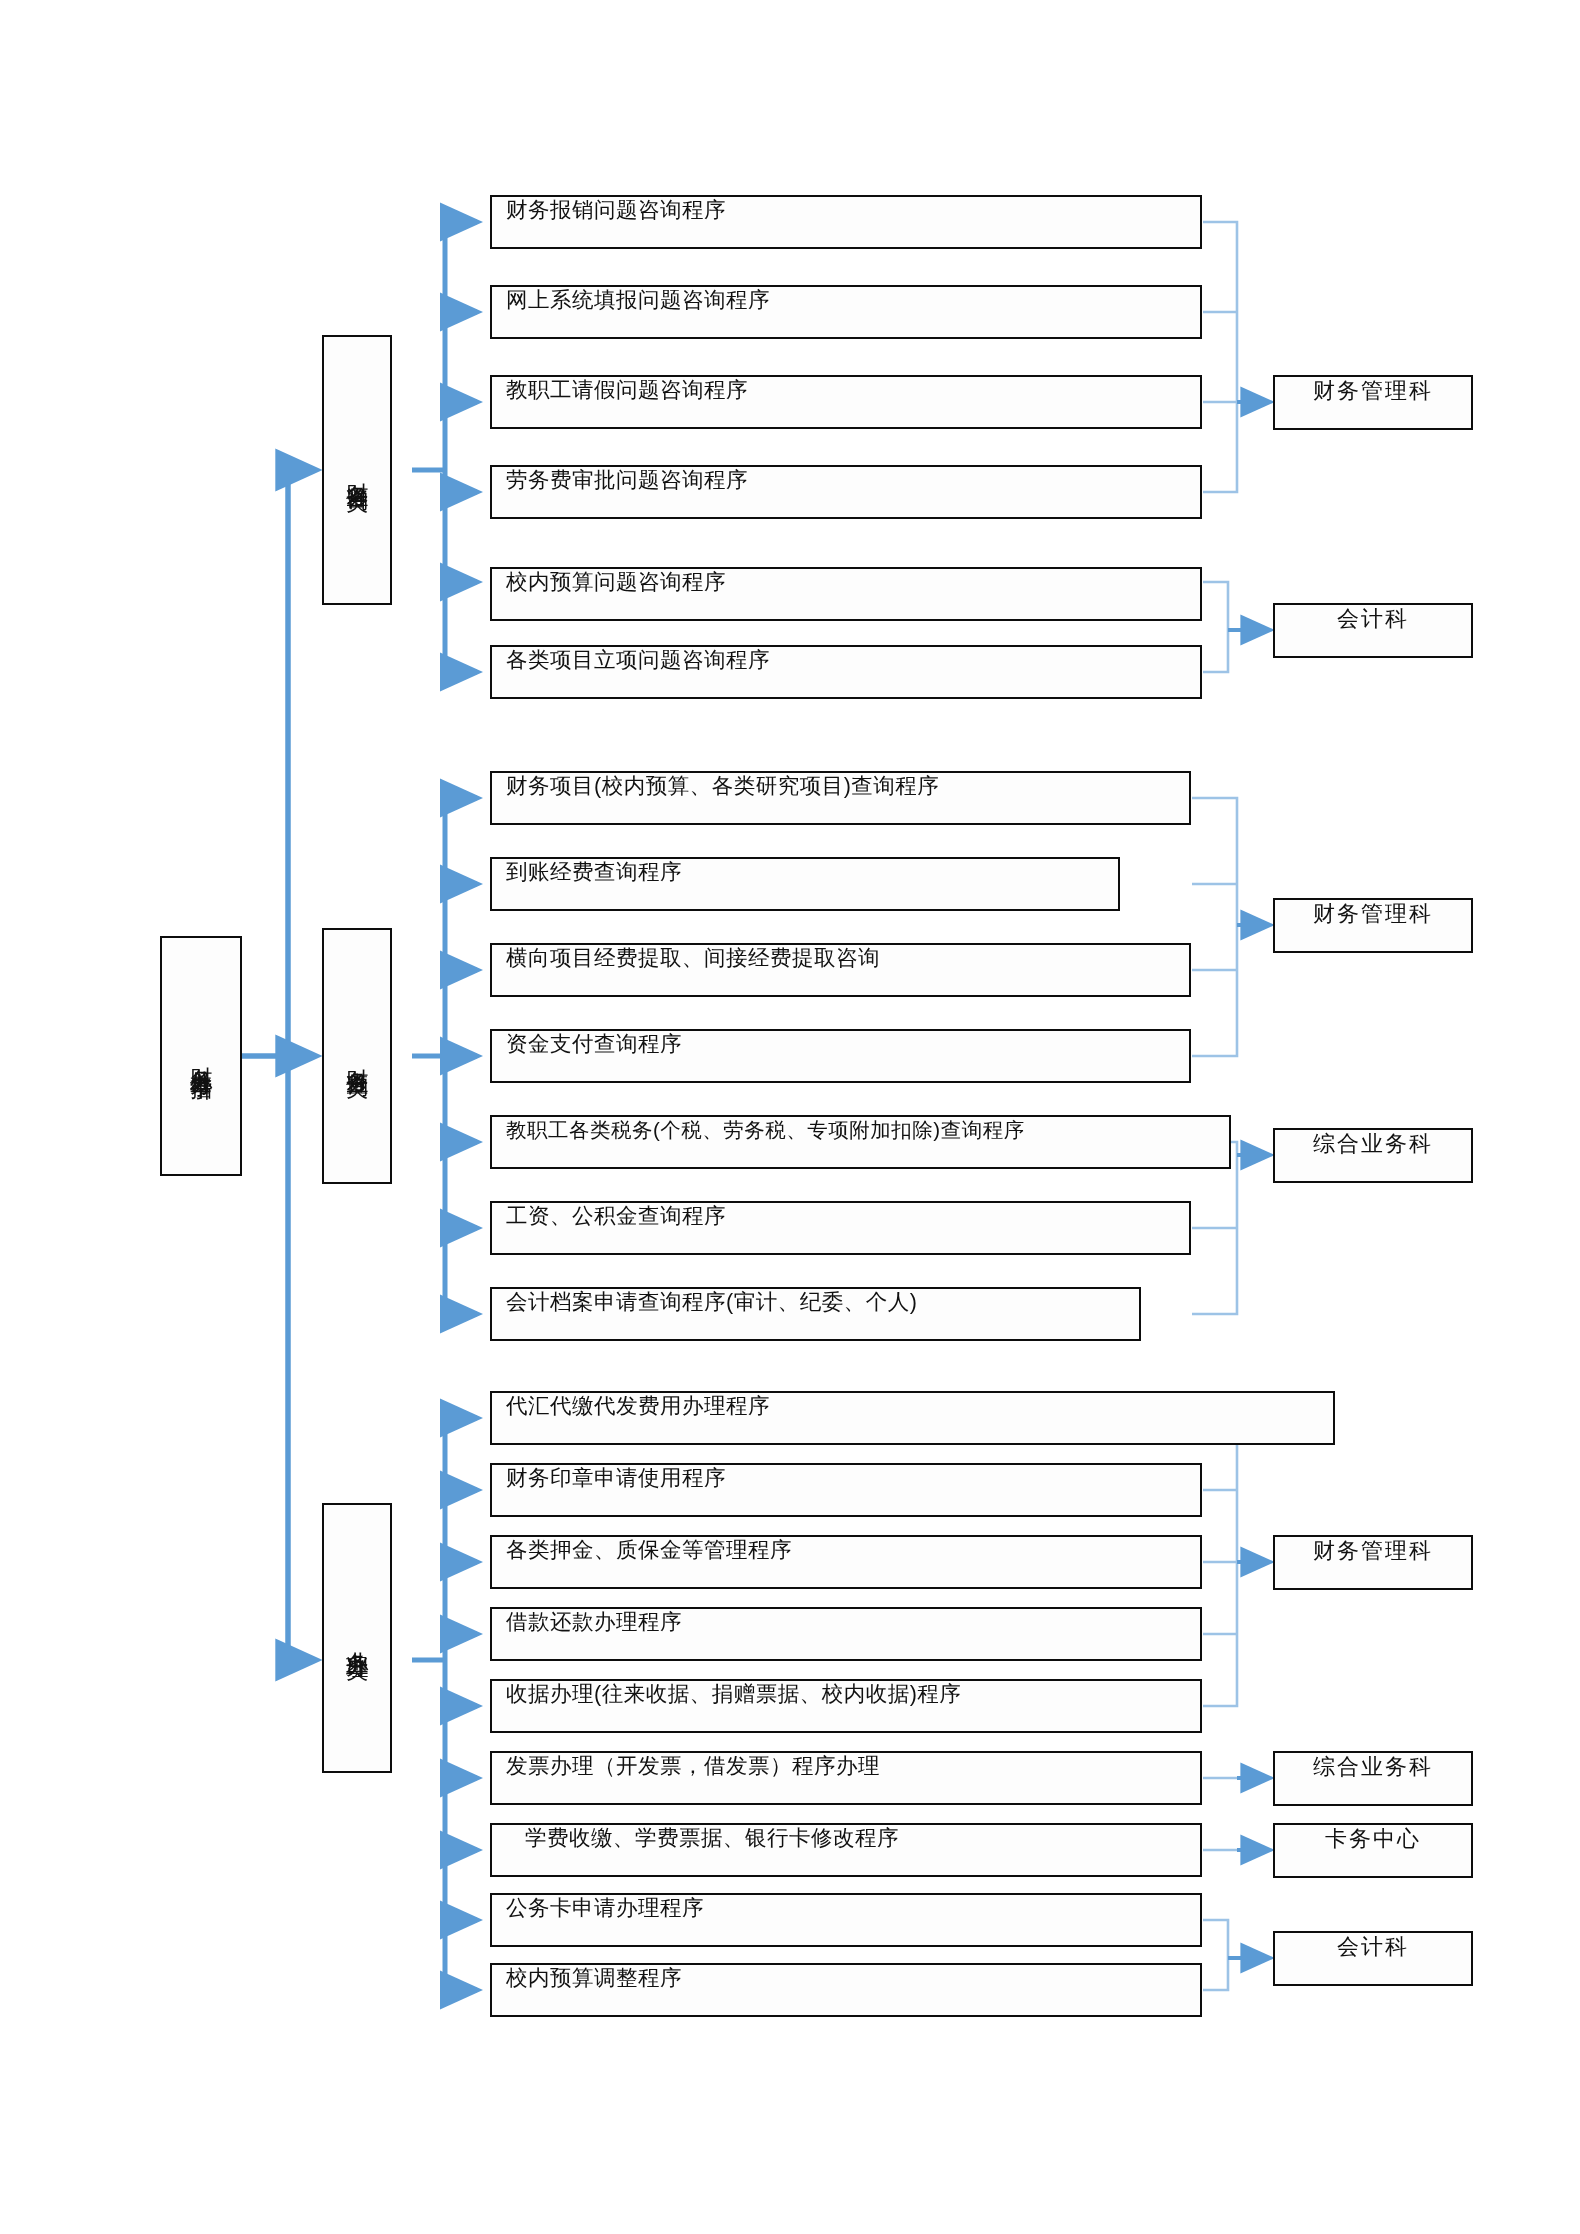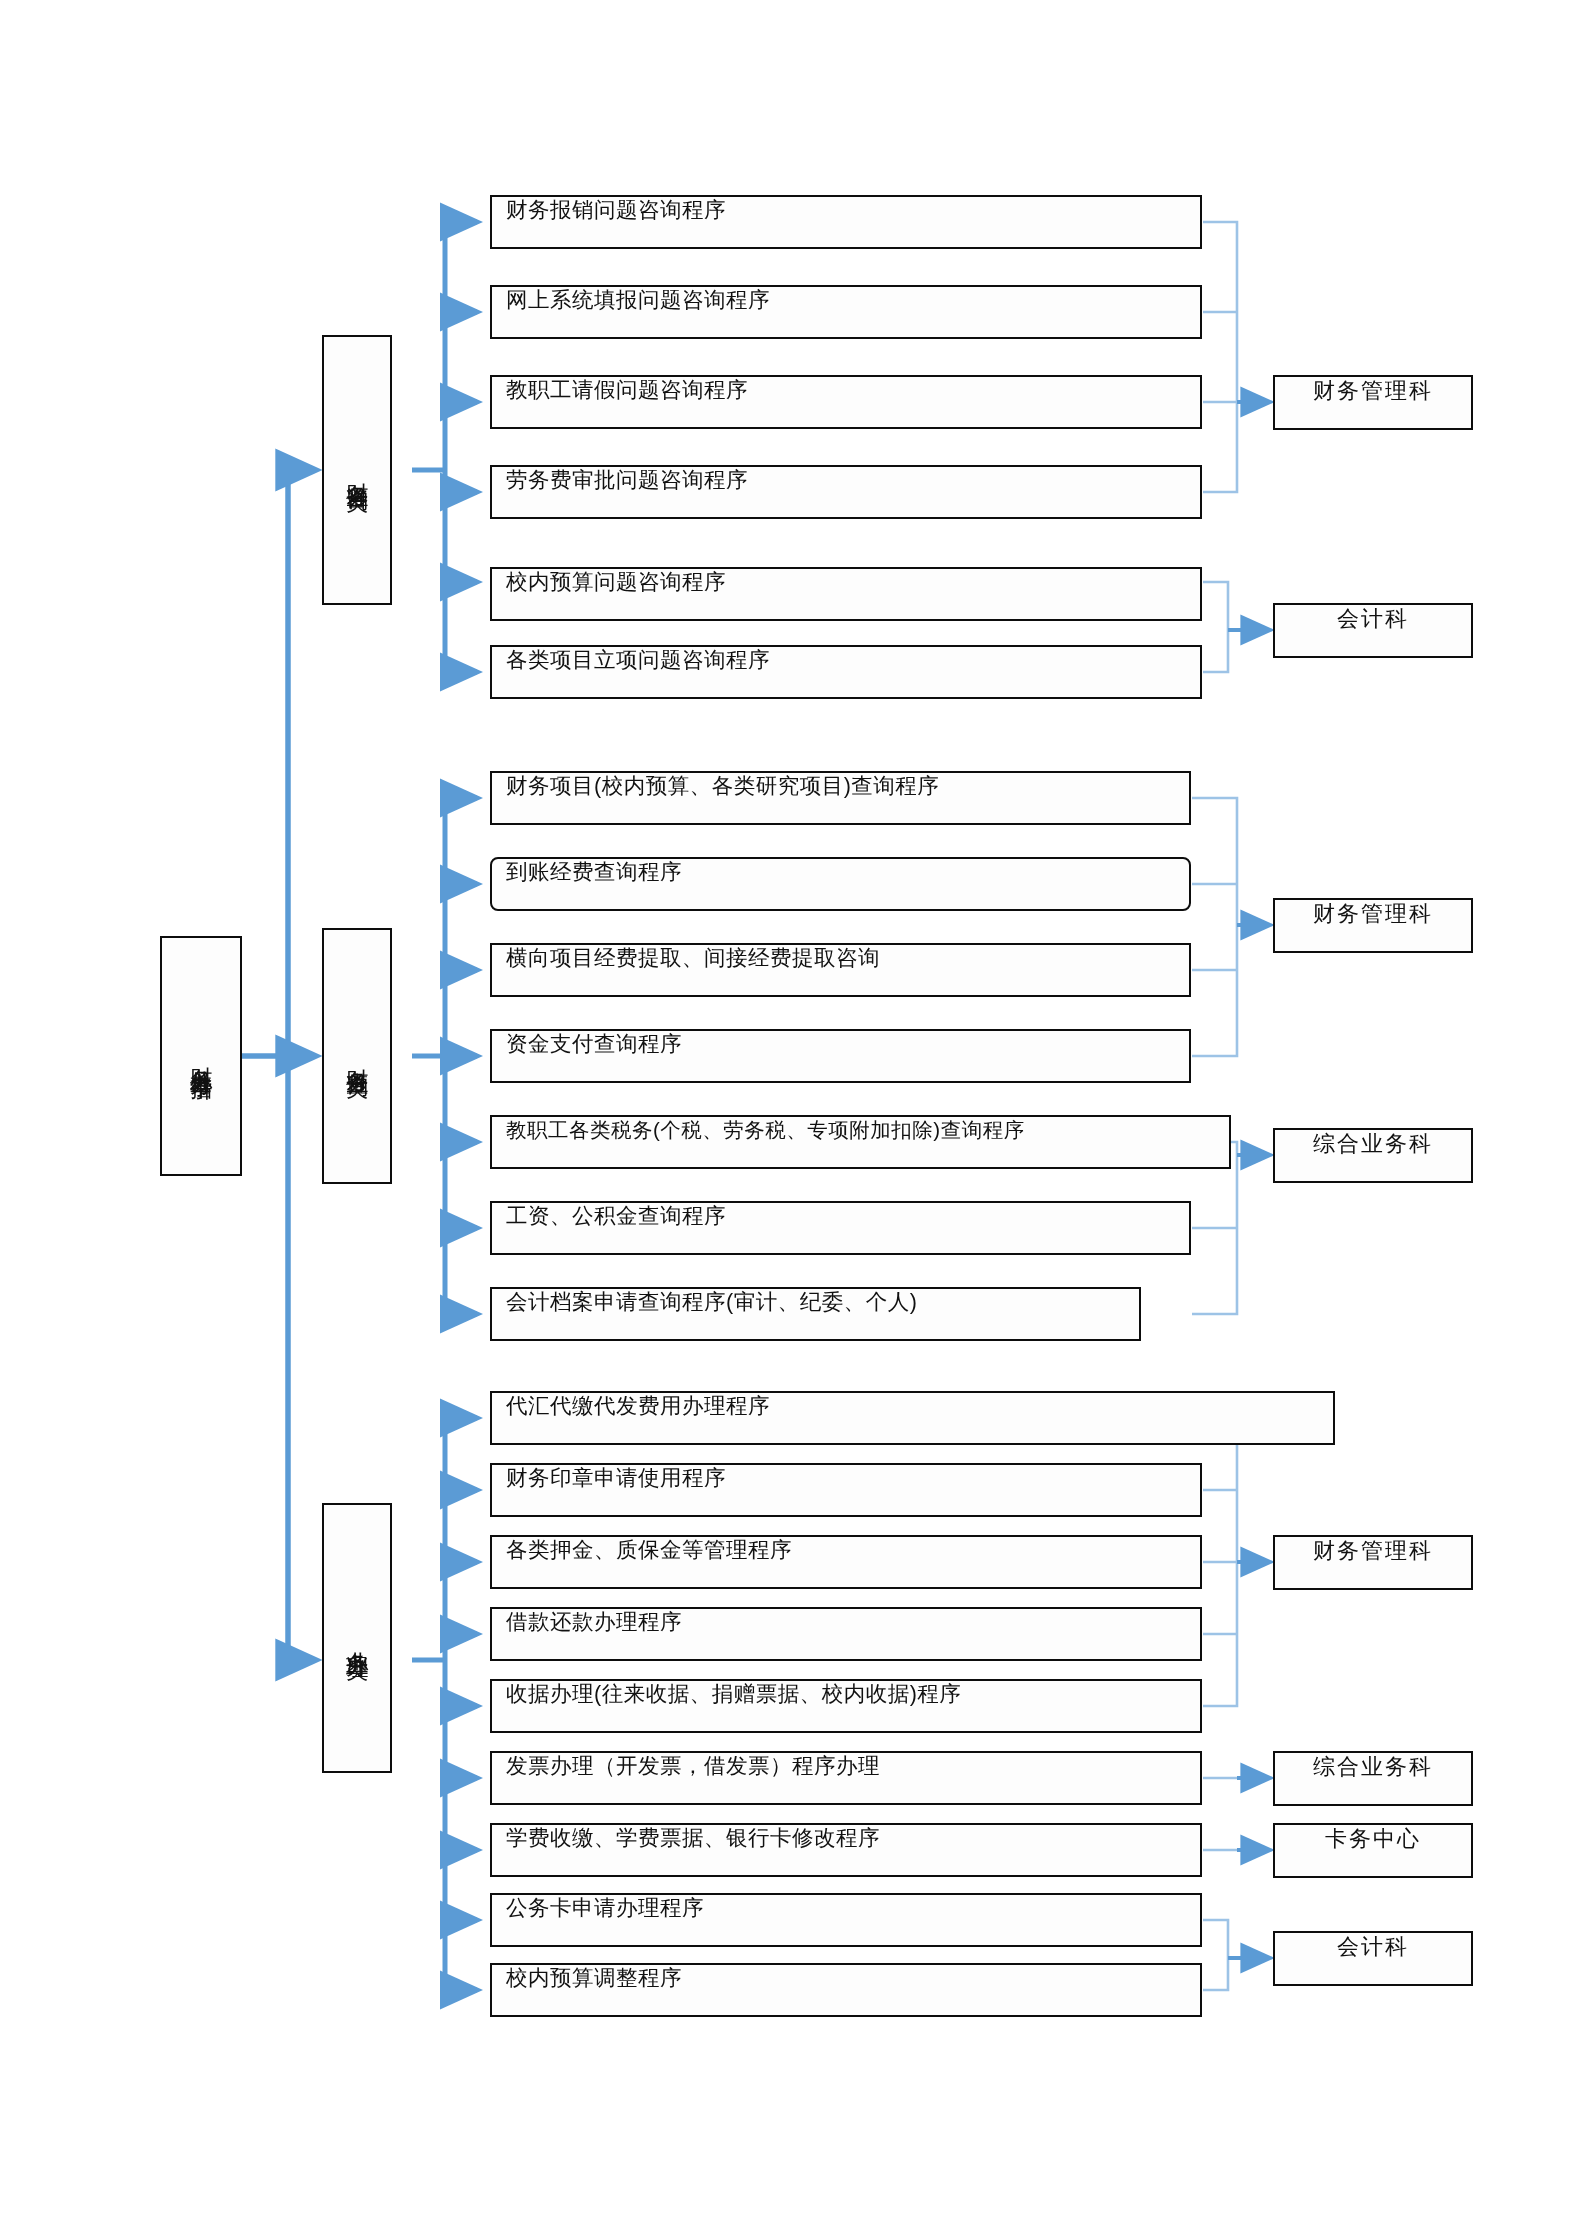--- a/index.html
+++ b/index.html
@@ -28,21 +28,21 @@
     z-index: 4;
   }
   .proc {
     height: 54px;
     justify-content: flex-start;
     padding-left: 14px;
     font-size: 21.5px;
     letter-spacing: .5px;
     white-space: nowrap;
   }
-  .proc.indent { padding-left: 14px; }
+  .proc.indent { padding-left: 33px; }
   .dept {
     height: 55px;
     font-size: 22px;
     letter-spacing: 2px;
   }
   .vert {
     writing-mode: vertical-rl;
     text-orientation: upright;
     font-size: 22.5px;
     letter-spacing: 2px;
@@ -207,21 +207,21 @@
   <div class="node dept" style="left:1273px; top:375px; width:200px;">
     <span>财务管理科</span>
     </div>
   <div class="node dept" style="left:1273px; top:603px; width:200px;">
     <span>会计科</span>
     </div>
 
   <div class="node proc" style="left:490px; top:771px; width:701px;">
     <span>财务项目(校内预算、各类研究项目)查询程序</span>
     </div>
-  <div class="node proc" style="left:490px; top:857px; width:701px;border-radius:8px;">
+  <div class="node proc" style="left:490px; top:857px; width:630px;">
     <span>到账经费查询程序</span>
     </div>
   <div class="node proc" style="left:490px; top:943px; width:701px;">
     <span>横向项目经费提取、间接经费提取咨询</span>
     </div>
   <div class="node proc" style="left:490px; top:1029px; width:701px;">
     <span>资金支付查询程序</span>
     </div>
   <div class="node proc" style="left:490px; top:1115px; width:741px; font-size:20.5px;">
     <span>教职工各类税务(个税、劳务税、专项附加扣除)查询程序</span>

